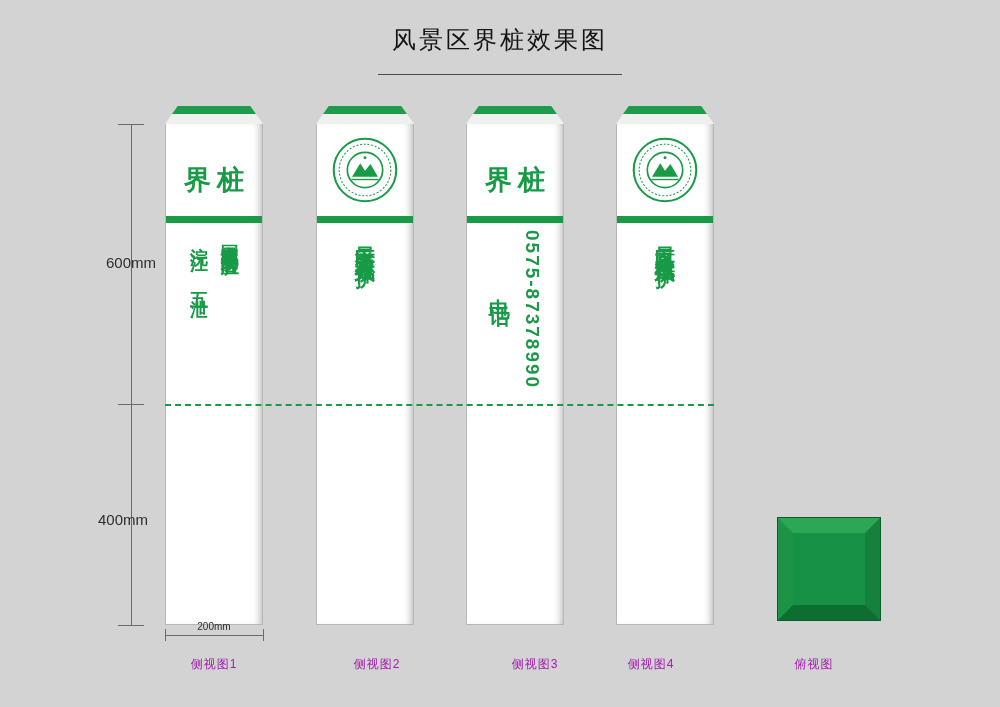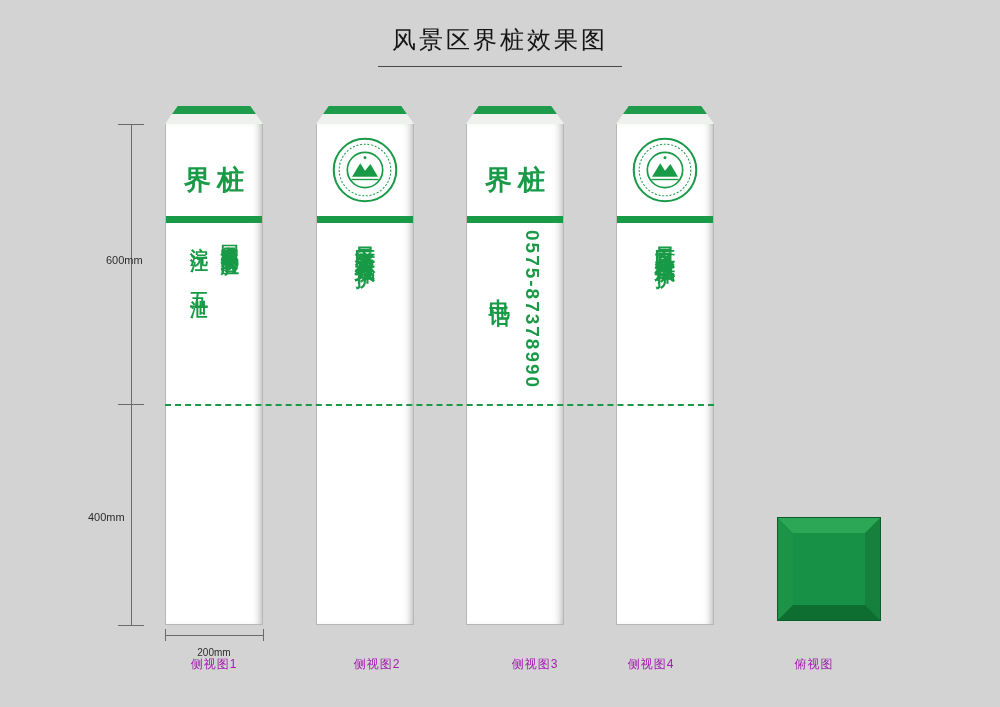--- a/index.html
+++ b/index.html
@@ -5,21 +5,21 @@
   * { margin:0; padding:0; box-sizing:border-box; }
   html,body { background:#b9b9b9; }
   body { font-family:"Liberation Sans", sans-serif; }
   .canvas {
     position:relative; width:1000px; height:707px;
     background:#d2d3d2; overflow:hidden; margin:0 auto;
   }
   .title {
     position:absolute; top:24px; left:50%; transform:translateX(-50%);
     font-family:"Liberation Serif", serif; font-size:24px; color:#141414;
-    letter-spacing:3px; white-space:nowrap; padding:0 14px 10px;
+    letter-spacing:3px; white-space:nowrap; padding:0 14px 18px;
     border-bottom:1px solid #4a4a4a;
   }
   
   .post { position:absolute; top:106px; width:98px; height:519px; }
   .cap {
     height:18px; width:100%;
     clip-path:polygon(13% 0, 87% 0, 100% 100%, 0 100%);
     background:linear-gradient(#1f9c4b 0 45%, #eef1ee 45% 100%);
   }
   .face {
@@ -46,24 +46,24 @@
   .vcol.dianhua { font-size:21px; letter-spacing:7px; margin-top:52px; }
   .logo-svg { width:68px; height:68px; display:block; }
   
   .ground-line {
     position:absolute; left:165px; top:404px; width:549px; height:0;
     border-top:2px dashed #1a9a47; z-index:6;
   }
   
   .dim-vline { position:absolute; left:131px; top:124px; height:501px; width:0; border-left:1px solid #6b6b6b; }
   .dim-tick-h { position:absolute; left:118px; width:26px; height:0; border-top:1px solid #6b6b6b; }
-  .dim-label { position:absolute; font-size:11px; color:#2e2e2e; }
+  .dim-label { position:absolute; font-size:15px; color:#2e2e2e; }
   .dim-bottom-line { position:absolute; left:165px; top:635px; width:98px; height:0; border-top:1px solid #6b6b6b; }
   .dim-tick-v { position:absolute; top:629px; width:0; height:12px; border-left:1px solid #6b6b6b; }
-  .dim-bottom-label { position:absolute; left:165px; top:621px; width:98px; text-align:center; font-size:10px; color:#2e2e2e;margin-top:26px; }
+  .dim-bottom-label { position:absolute; left:165px; top:621px; width:98px; text-align:center; font-size:10px; color:#2e2e2e; }
   
   .caption { position:absolute; top:656px; width:98px; text-align:center; font-size:12px; color:#a21caf; letter-spacing:1px; }
   
   .topview { position:absolute; left:778px; top:518px; width:102px; height:102px; }
   .topview .bevel {
     width:100%; height:100%;
     border-style:solid; border-width:15px;
     border-color:#2ba755 #15813c #0e6e32 #1d9348;
     background:#179145;
     outline:1px solid #0a5c2a;
@@ -74,21 +74,21 @@
 
 <div class="canvas">
 
   <div class="title">风景区界桩效果图</div>
 
   <div class="dim-vline"></div>
   <div class="dim-tick-h" style="top:124px"></div>
   <div class="dim-tick-h" style="top:404px"></div>
   <div class="dim-tick-h" style="top:625px"></div>
   <div class="dim-label" style="left:106px; top:254px">600mm</div>
-  <div class="dim-label" style="left:88px; top:511px">400mm</div>
+  <div class="dim-label" style="left:98px; top:511px">400mm</div>
 
   <div class="post" style="left:165px">
     <div class="cap"></div>
     <div class="face">
       <div class="phead">
         <span class="phead-text">界桩</span>
       </div>
       <div class="greenbar"></div>
       <div class="pbody">
         <div class="vcol small">国家级风景名胜区</div>

